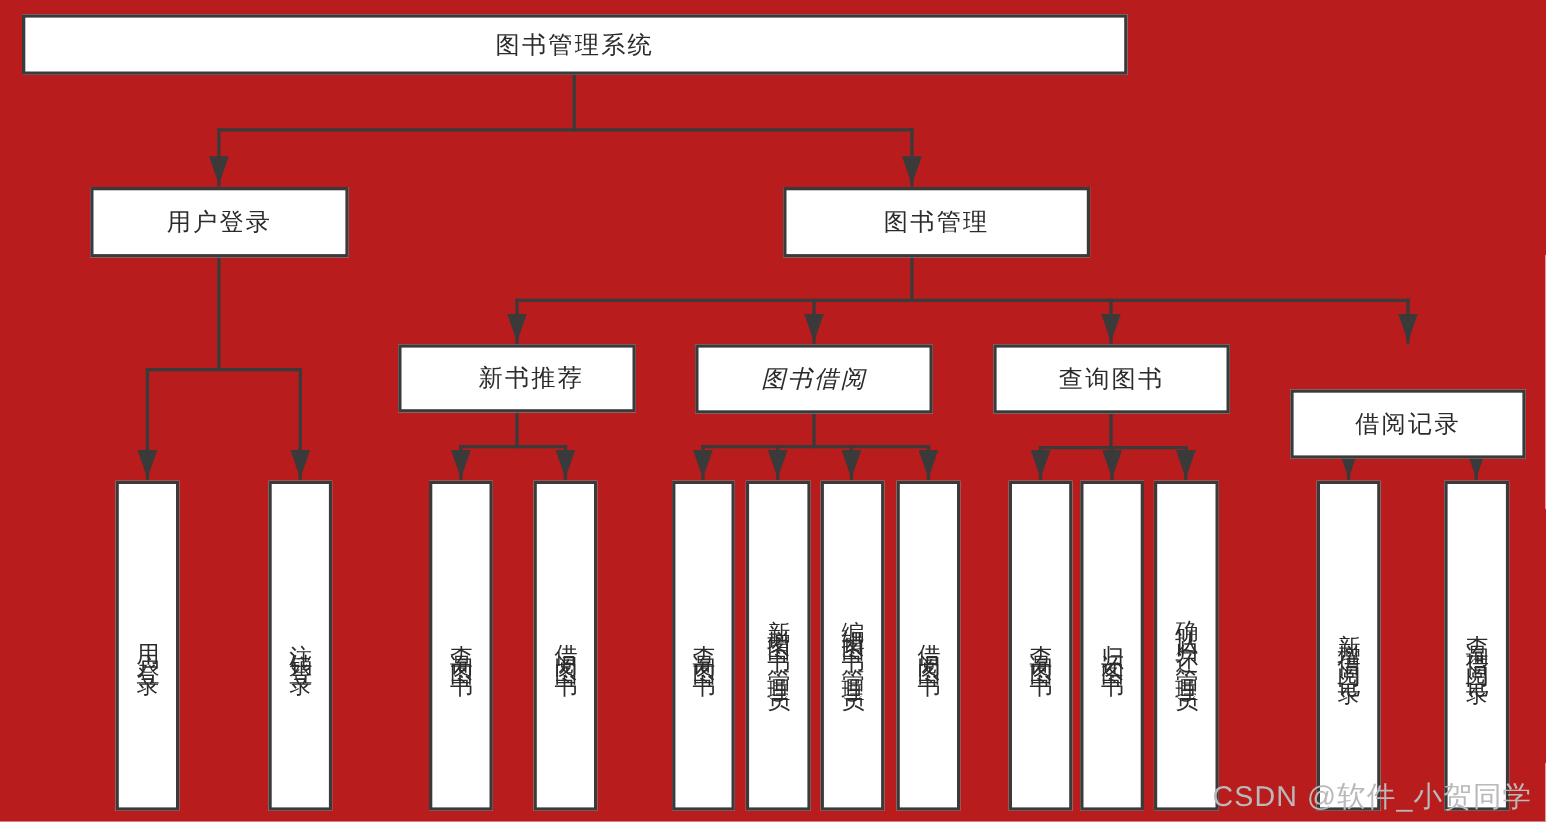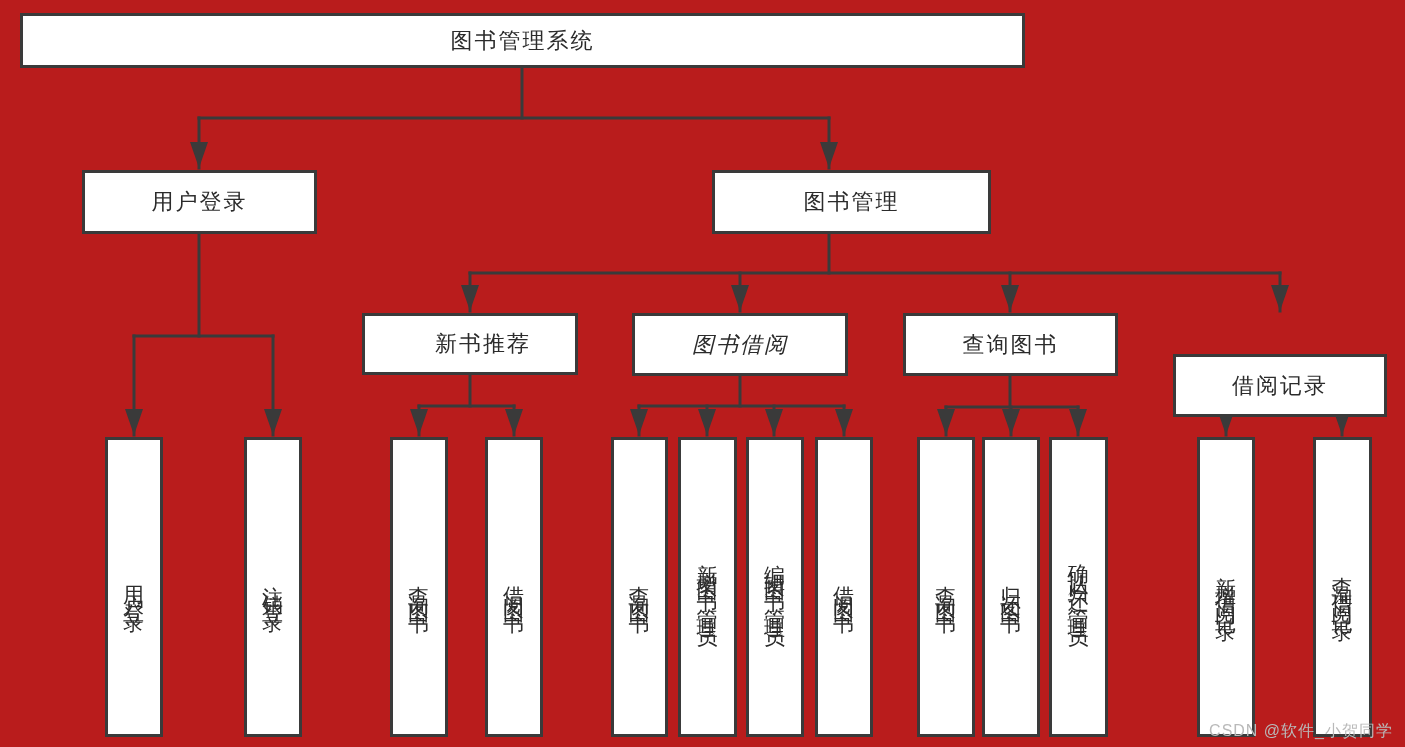--- a/index.html
+++ b/index.html
@@ -40,21 +40,21 @@
     writing-mode: vertical-rl;
     text-orientation: mixed;
     font-size: 21px;
     letter-spacing: 9px;
     white-space: normal;
   }
   .watermark {
     position: absolute;
     right: 12px;
     bottom: 5px;
-    font-size: 16px;
+    font-size: 26px;
     letter-spacing: 1px;
     color: #b9b9b9;
     white-space: nowrap;
     margin-top: 20px;
   }
 </style>
 </head>
 <body>
 
 <div class="stage">

